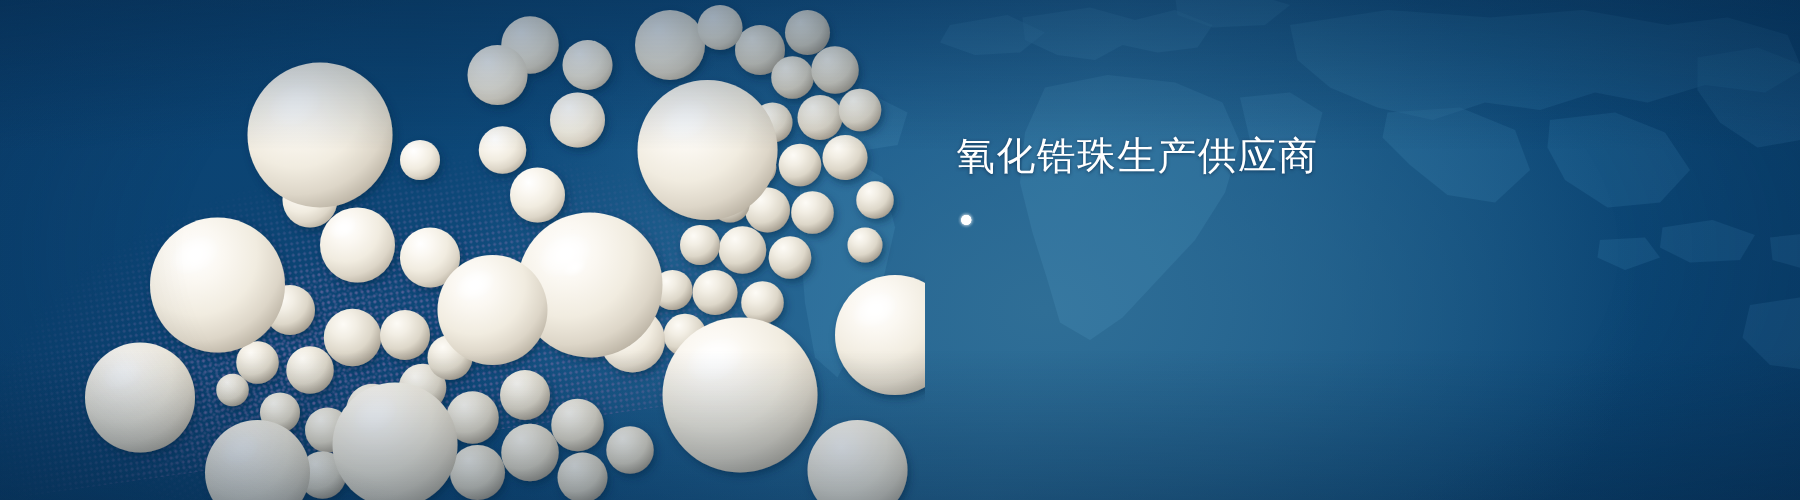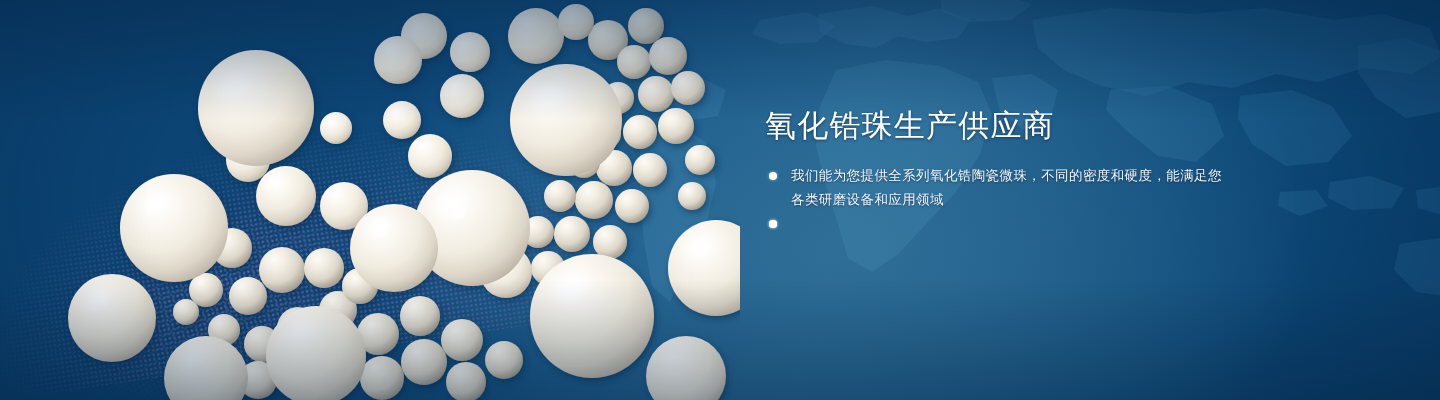--- a/index.html
+++ b/index.html
@@ -286,21 +286,20 @@
 
   <div class="bg-vignette"></div>
   <div class="bg-topshade"></div>
 
   <div class="copy">
     <h1 class="headline">氧化锆珠生产供应商</h1>
 
     <ul class="bullets">
       <li>
         <span class="dot"></span>
-        <span>我们能为您提供全系列氧化锆陶瓷微珠，不同的密度和硬度，能满足您各类研磨设备和应用领域</span>
       </li>
       <li>
         <span class="dot"></span>
       </li>
       <li>
         <span class="dot"></span>
       </li>
     </ul>
   </div>
 

